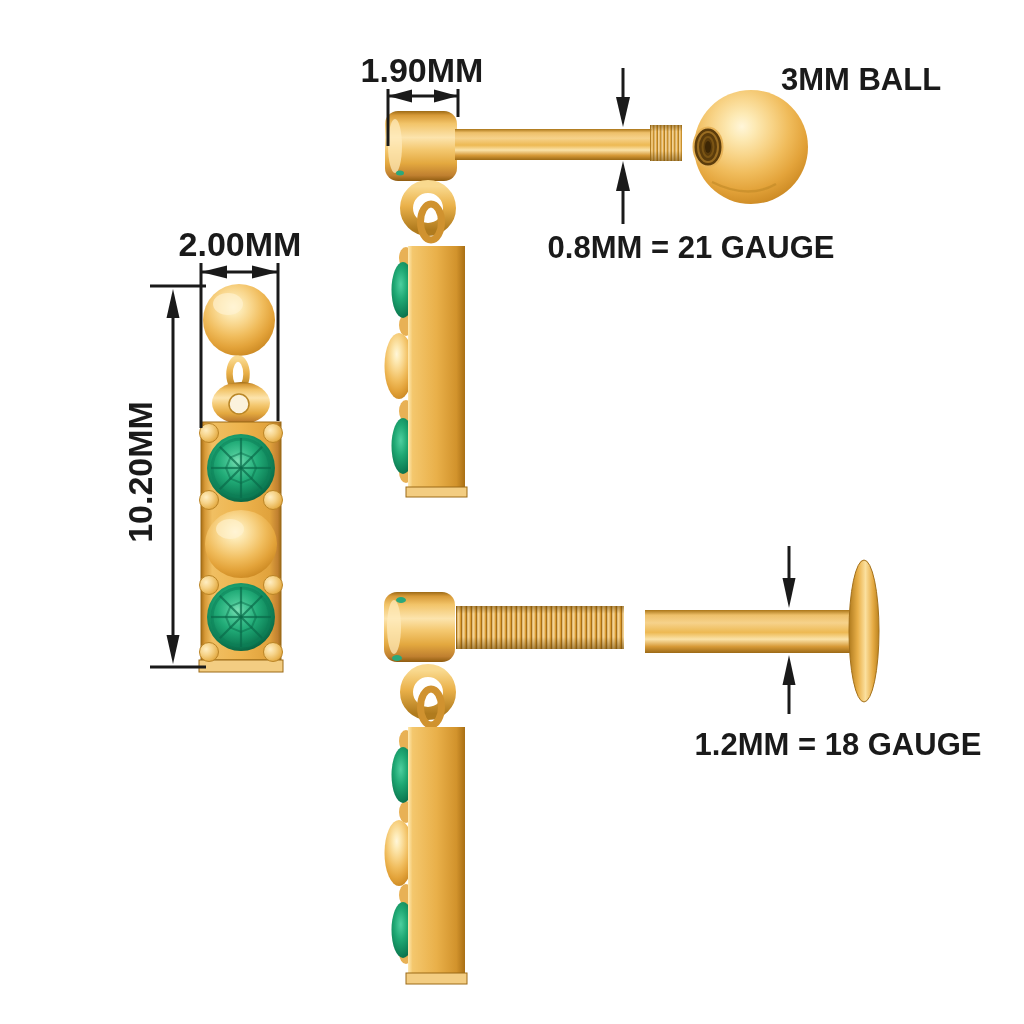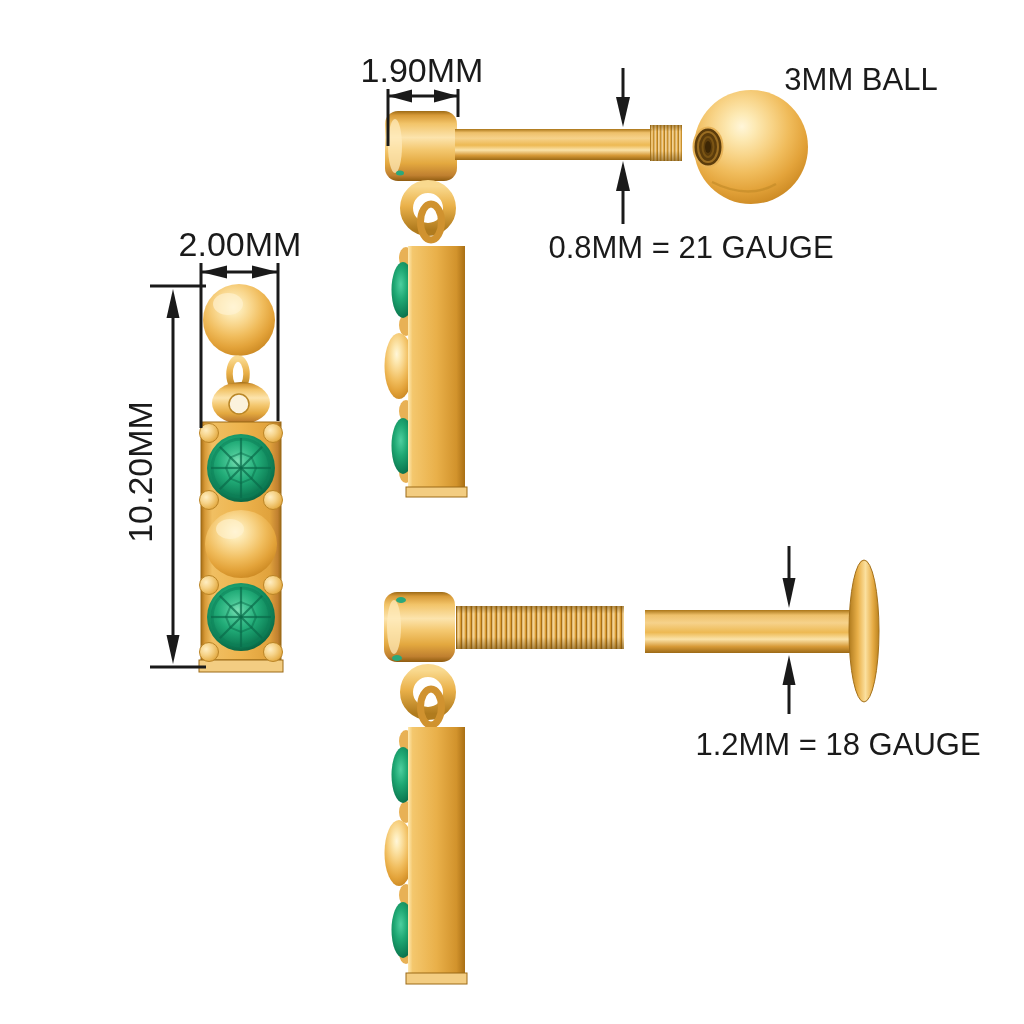--- a/index.html
+++ b/index.html
@@ -1,16 +1,16 @@
 <!DOCTYPE html>
 <html><head>
 <meta charset="utf-8">
 <style>
   html,body{margin:0;padding:0;background:#ffffff;}
-  .stage{position:relative;width:1003px;height:1024px;background:#bef264;overflow:hidden;}
+  .stage{position:relative;width:1003px;height:1024px;background:#bef264;overflow:hidden;font-weight:bold;}
   svg{display:block;}
   text{font-family:"Liberation Sans",sans-serif;fill:#1a1a1a;}
   .t34{font-size:34px;}
   .t31{font-size:31px;}
   .dimline{stroke:#1a1a1a;stroke-width:3;fill:none;}
   .dimarrow{fill:#1a1a1a;stroke:none;}
   .facet{stroke:#0a6b4a;stroke-width:2.2;opacity:.7;}
 </style>
 </head>
 <body>

